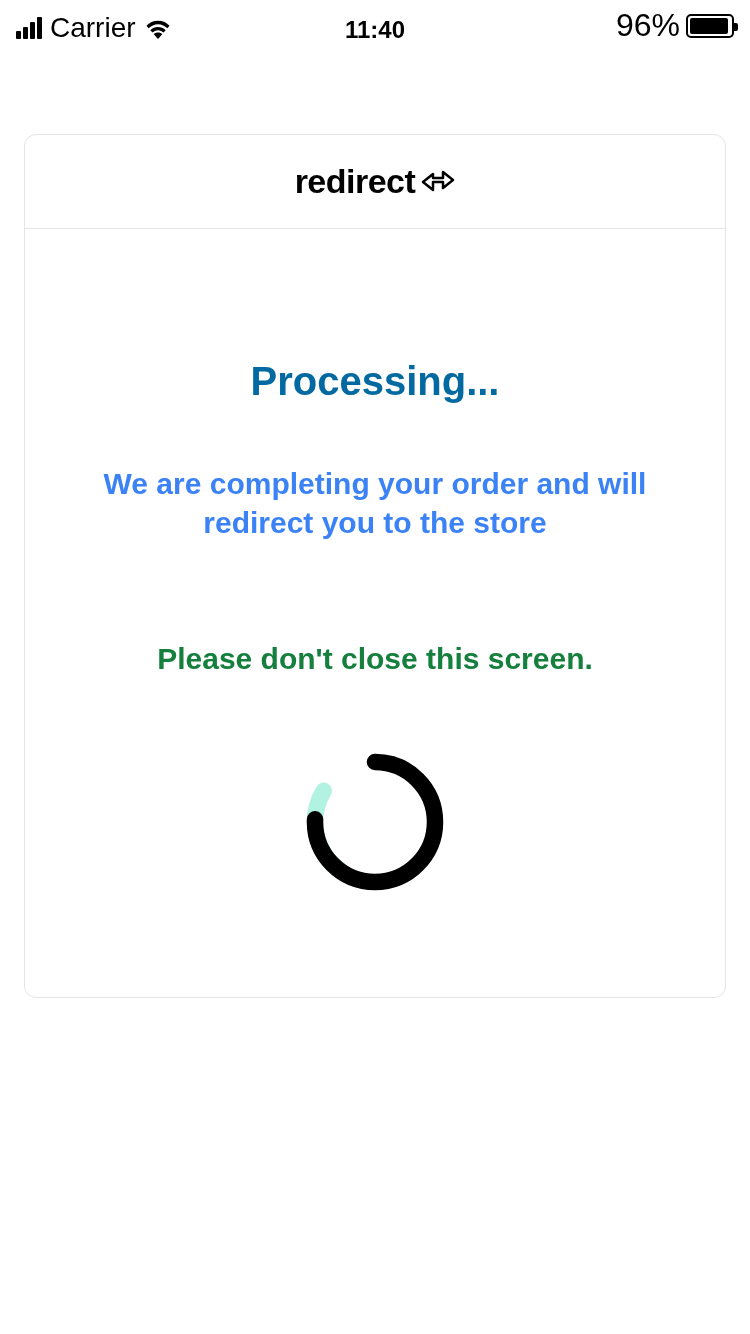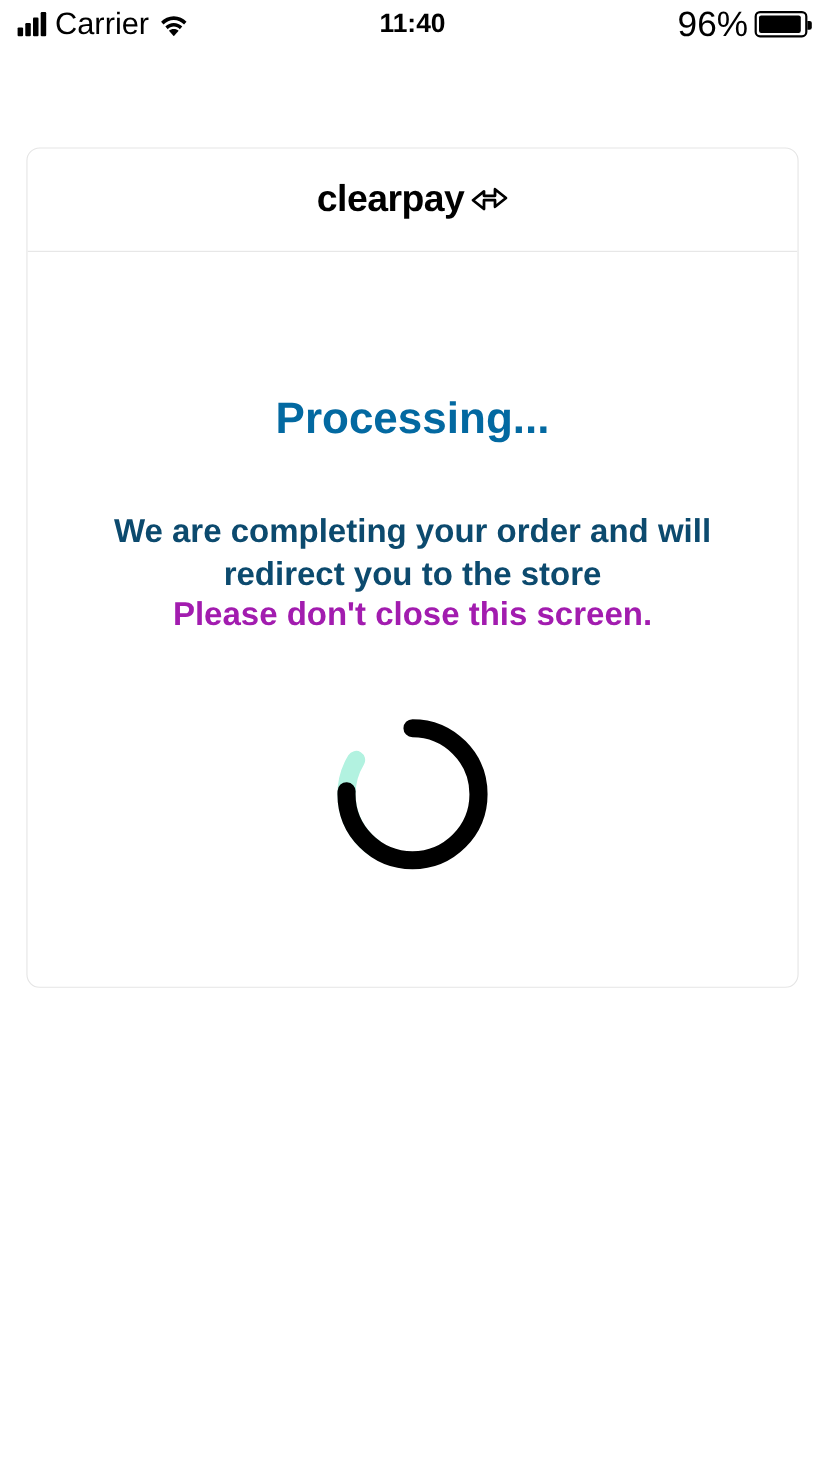--- a/index.html
+++ b/index.html
@@ -12,21 +12,21 @@
       width: 750px;
       height: 1334px;
       font-family: -apple-system, BlinkMacSystemFont, "Segoe UI", Helvetica, Arial, sans-serif;
       background: #ffffff;
       position: relative;
     }
     
     .status-bar {
       height: 44px;
       display: flex;
-      align-items: center;
+      align-items: flex-end;
       justify-content: space-between;
       padding: 0 16px;
       font-size: 28px;
       color: #000;
     }
     
     .status-left {
       display: flex;
       align-items: center;
       gap: 8px;
@@ -149,28 +149,29 @@
     .title {
       font-size: 40px;
       font-weight: 700;
       color: #0369a1;
       margin-bottom: 60px;
     }
     
     .subtitle {
       font-size: 30px;
       font-weight: 700;
-      color: #0c4a6e;
+      color: #3b82f6;
       line-height: 1.3;
+      margin-bottom: 100px;
     }
     
     .warning {
       font-size: 30px;
       font-weight: 700;
-      color: #a21caf;
+      color: #15803d;
       margin-bottom: 71px;
     }
     
     .spinner-container {
       display: flex;
       justify-content: center;
     }
     
     .spinner {
       width: 150px;
@@ -200,21 +201,21 @@
     <span class="battery-text">96%</span>
     <div class="battery-icon">
       <div class="battery-fill"></div>
     </div>
   </div>
 </div>
 
 <div class="card">
   <div class="card-header">
     <div class="brand-logo">
-      <span class="brand-text">clearpay</span>
+      <span class="brand-text">redirect</span>
       <svg class="brand-icon" viewBox="0 0 36 28">
         <path d="M4 14 L14 6 L14 10 L24 10 L24 4 L34 12 L24 20 L24 14 L14 14 L14 22 L4 14 Z" fill="none" stroke="#000" stroke-width="2.5" stroke-linejoin="round"></path>
       </svg>
     </div>
   </div>
   <div class="card-body">
     <h1 class="title">Processing...</h1>
     <p class="subtitle">We are completing your order and will redirect you to the store</p>
     <p class="warning">Please don't close this screen.</p>
     <div class="spinner-container">

